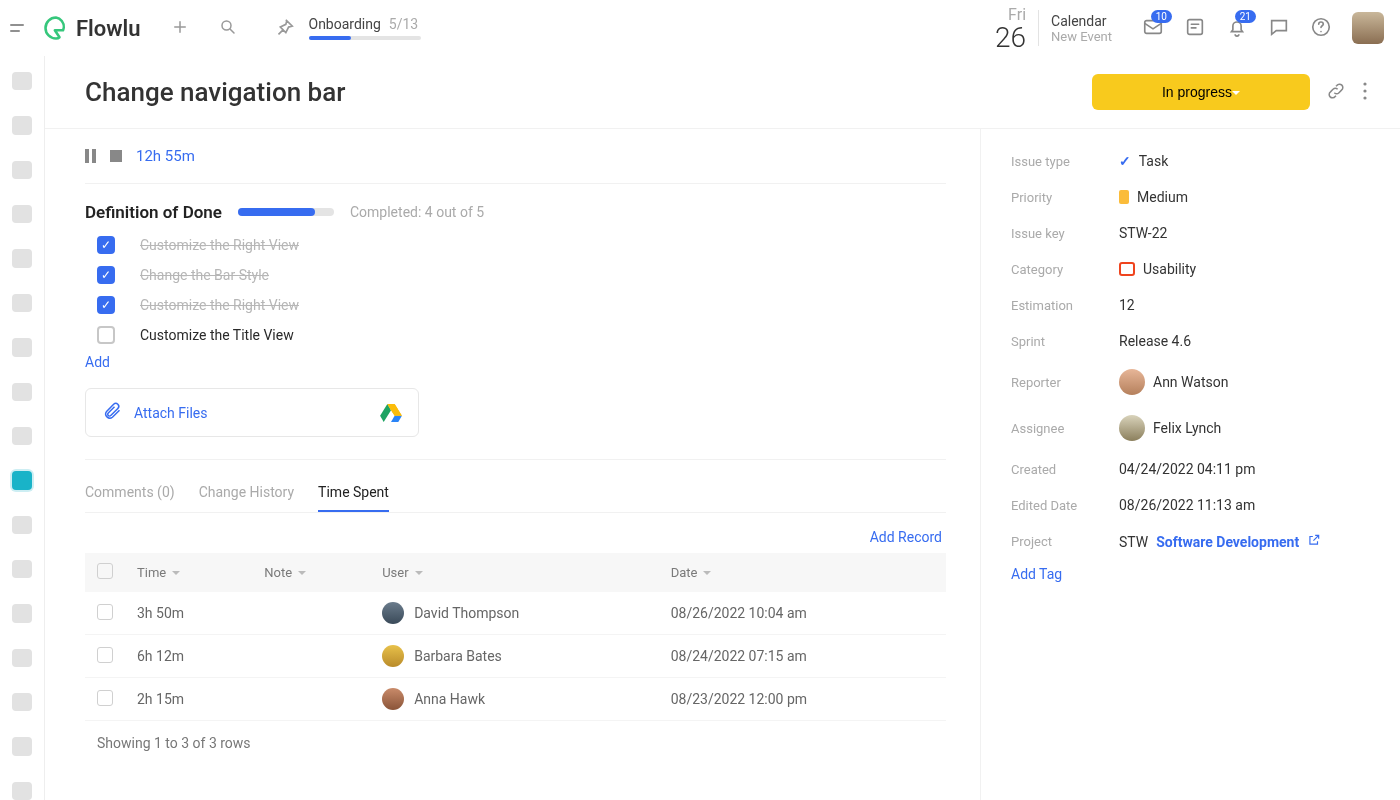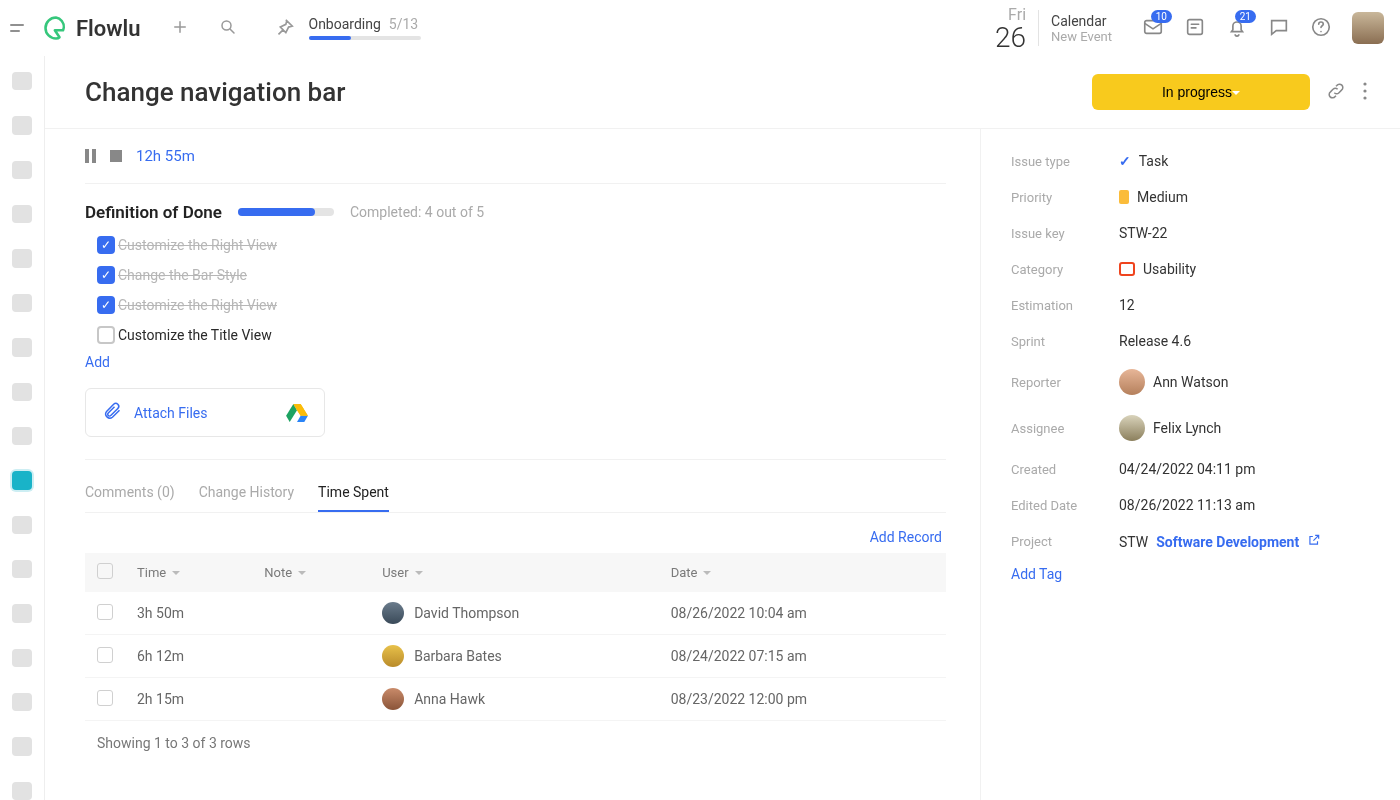--- a/index.html
+++ b/index.html
@@ -52,28 +52,28 @@
 .stop { width:12px; height:12px; background:#888; }
 .timer-val { color:#376cf0; font-size:15px; }
 
 .dod-head { display:flex; align-items:center; gap:16px; margin-bottom:14px; }
 .dod-title { font-size:17px; font-weight:600; color:#222; }
 .dod-bar { width:96px; height:8px; background:#e4e4e4; border-radius:4px; position:relative; }
 .dod-bar::after { content:""; position:absolute; left:0; top:0; height:100%; width:80%; background:#376cf0; border-radius:4px; }
 .dod-comp { color:#aaa; }
 
 .check-list { display:flex; flex-direction:column; gap:12px; margin-bottom:10px; }
-.ck { display:flex; align-items:center; gap:3px;padding-left:12px; }
+.ck { display:flex; align-items:center; gap:25px;padding-left:12px; }
 .ck .box { width:18px; height:18px; border:2px solid #c7c7c7; border-radius:4px; display:flex; align-items:center; justify-content:center; cursor:pointer; }
 .ck.done .box { background:#376cf0; border-color:#376cf0; }
 .ck.done .box::after { content:"✓"; color:#fff; font-size:12px; }
 .ck.done .lbl { color:#b6b6b6; text-decoration:line-through; }
 .add-link { color:#376cf0; margin:8px 0 18px; cursor:pointer; }
 
-.attach { border:1px solid #e7e7e7; border-radius:6px; padding:12px 16px; width:240px; display:flex; align-items:center; gap:12px; margin-bottom:22px; }
+.attach { border:1px solid #e7e7e7; border-radius:6px; padding:12px 16px; width:334px; display:flex; align-items:center; gap:12px; margin-bottom:22px; }
 .clip-ico { color:#376cf0; }
 .attach-text { color:#376cf0; flex:1; }
 .gdrive { width:22px; height:20px; }
 
 .divider { height:1px; background:#f1f1f1; margin:4px 0 14px; }
 
 .tabs { display:flex; gap:24px; border-bottom:1px solid #f1f1f1; margin-bottom:8px; }
 .tab { padding:10px 0; color:#aaa; cursor:pointer; }
 .tab.active { color:#222; border-bottom:2px solid #376cf0; }
 

